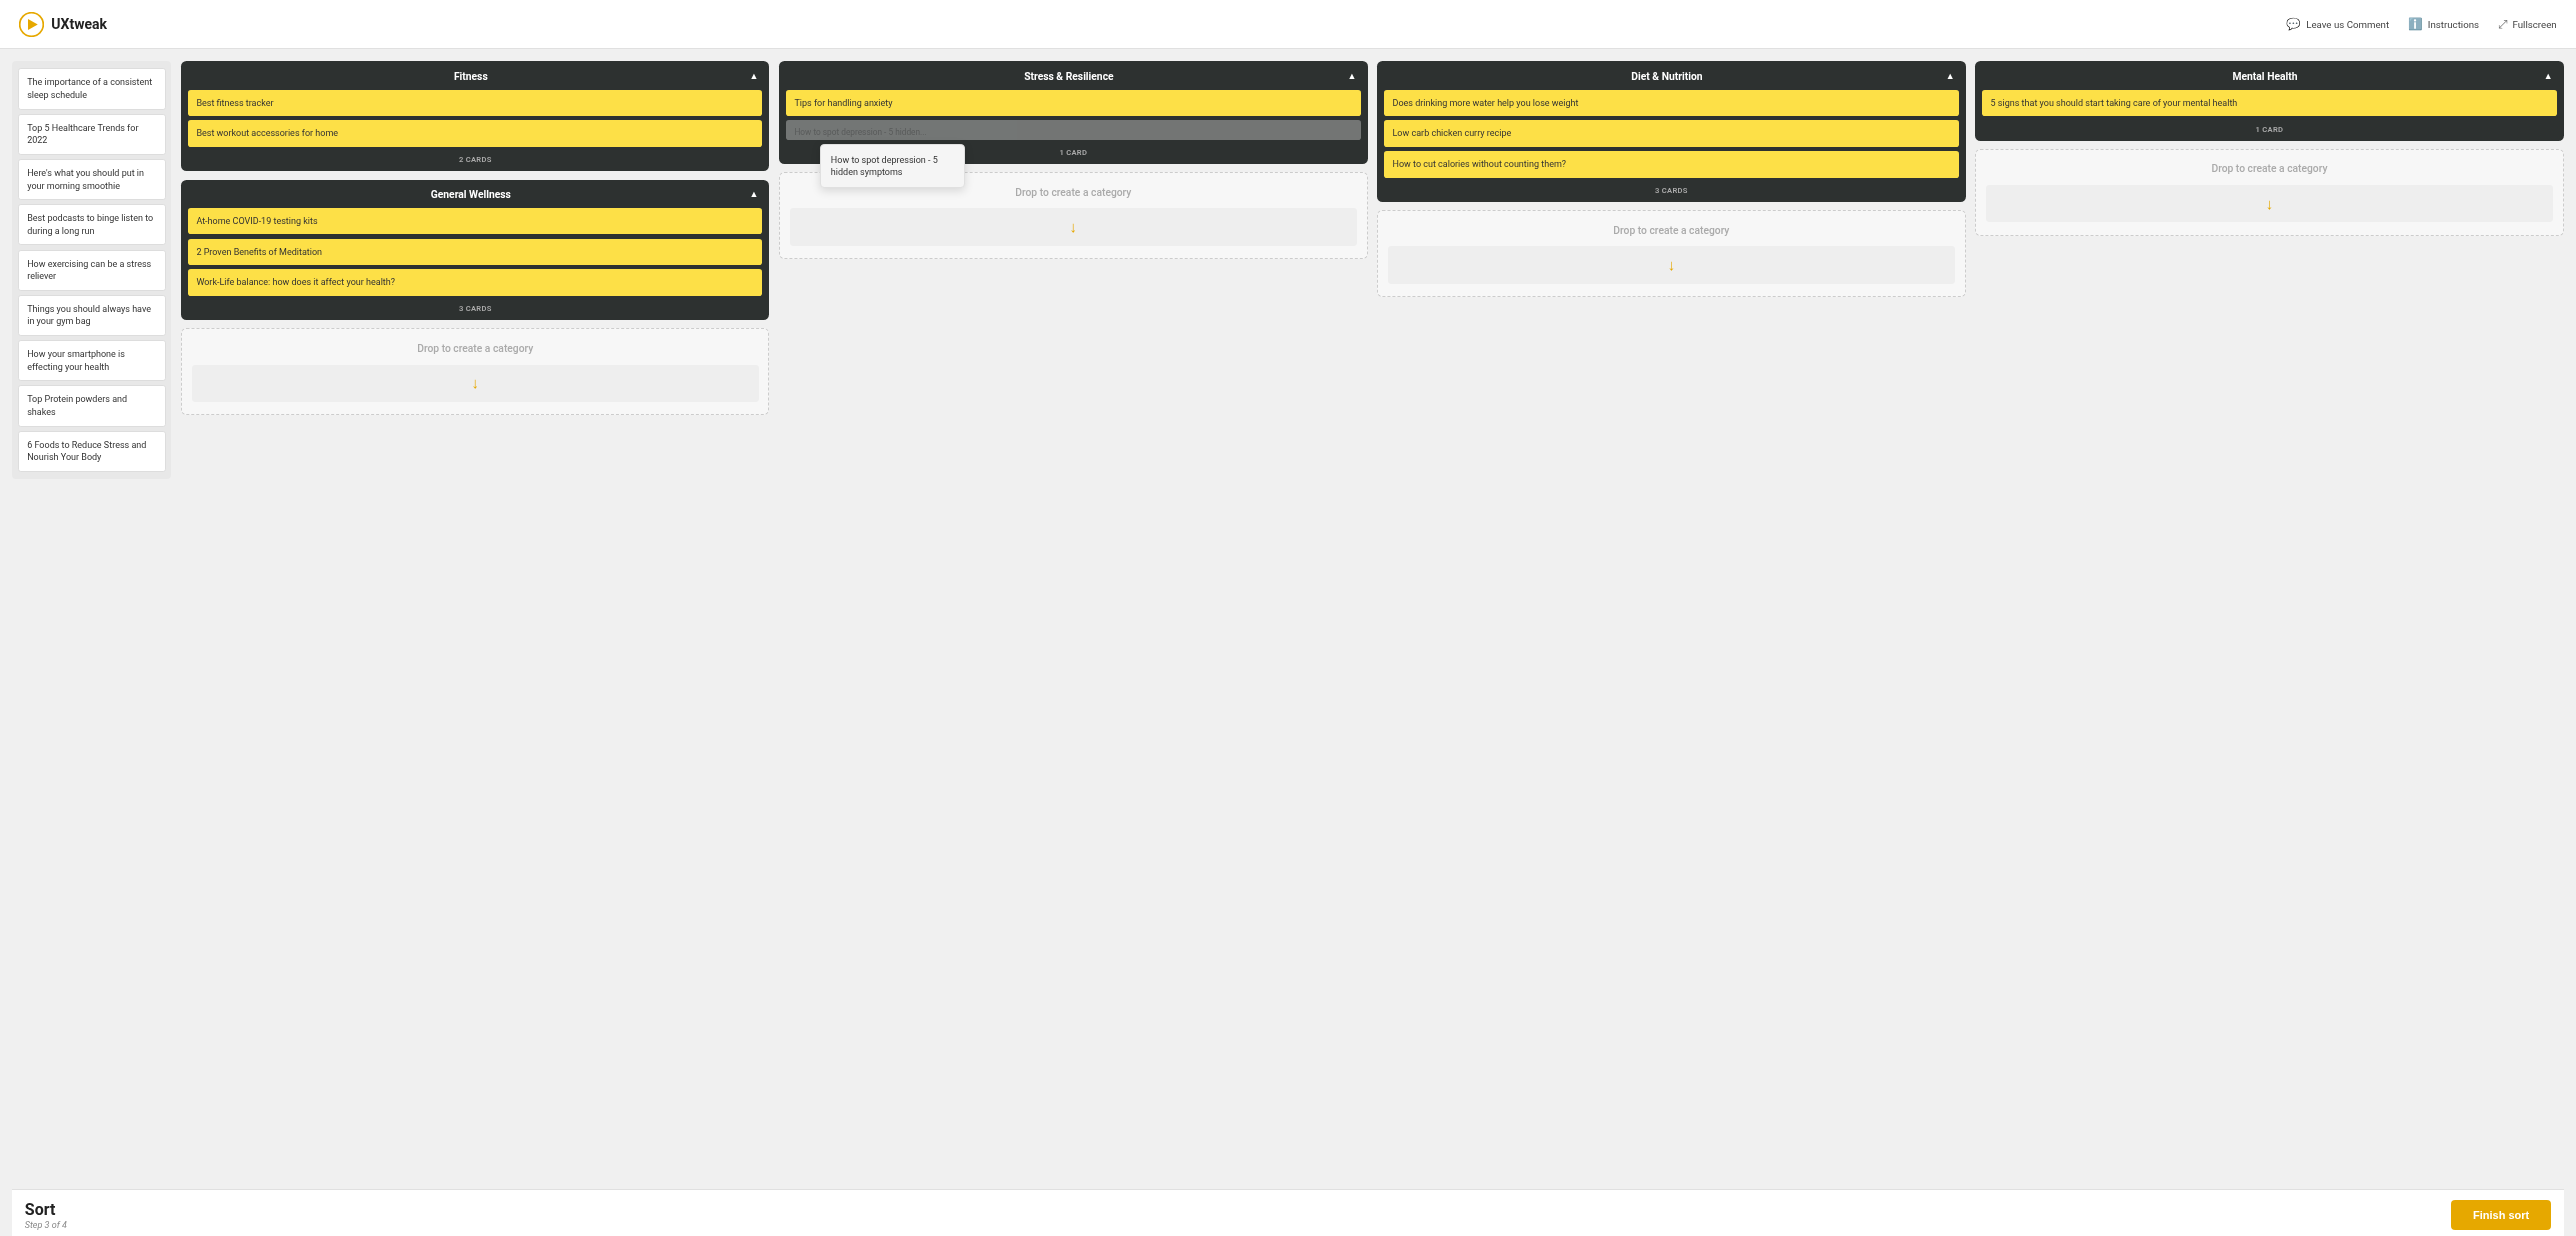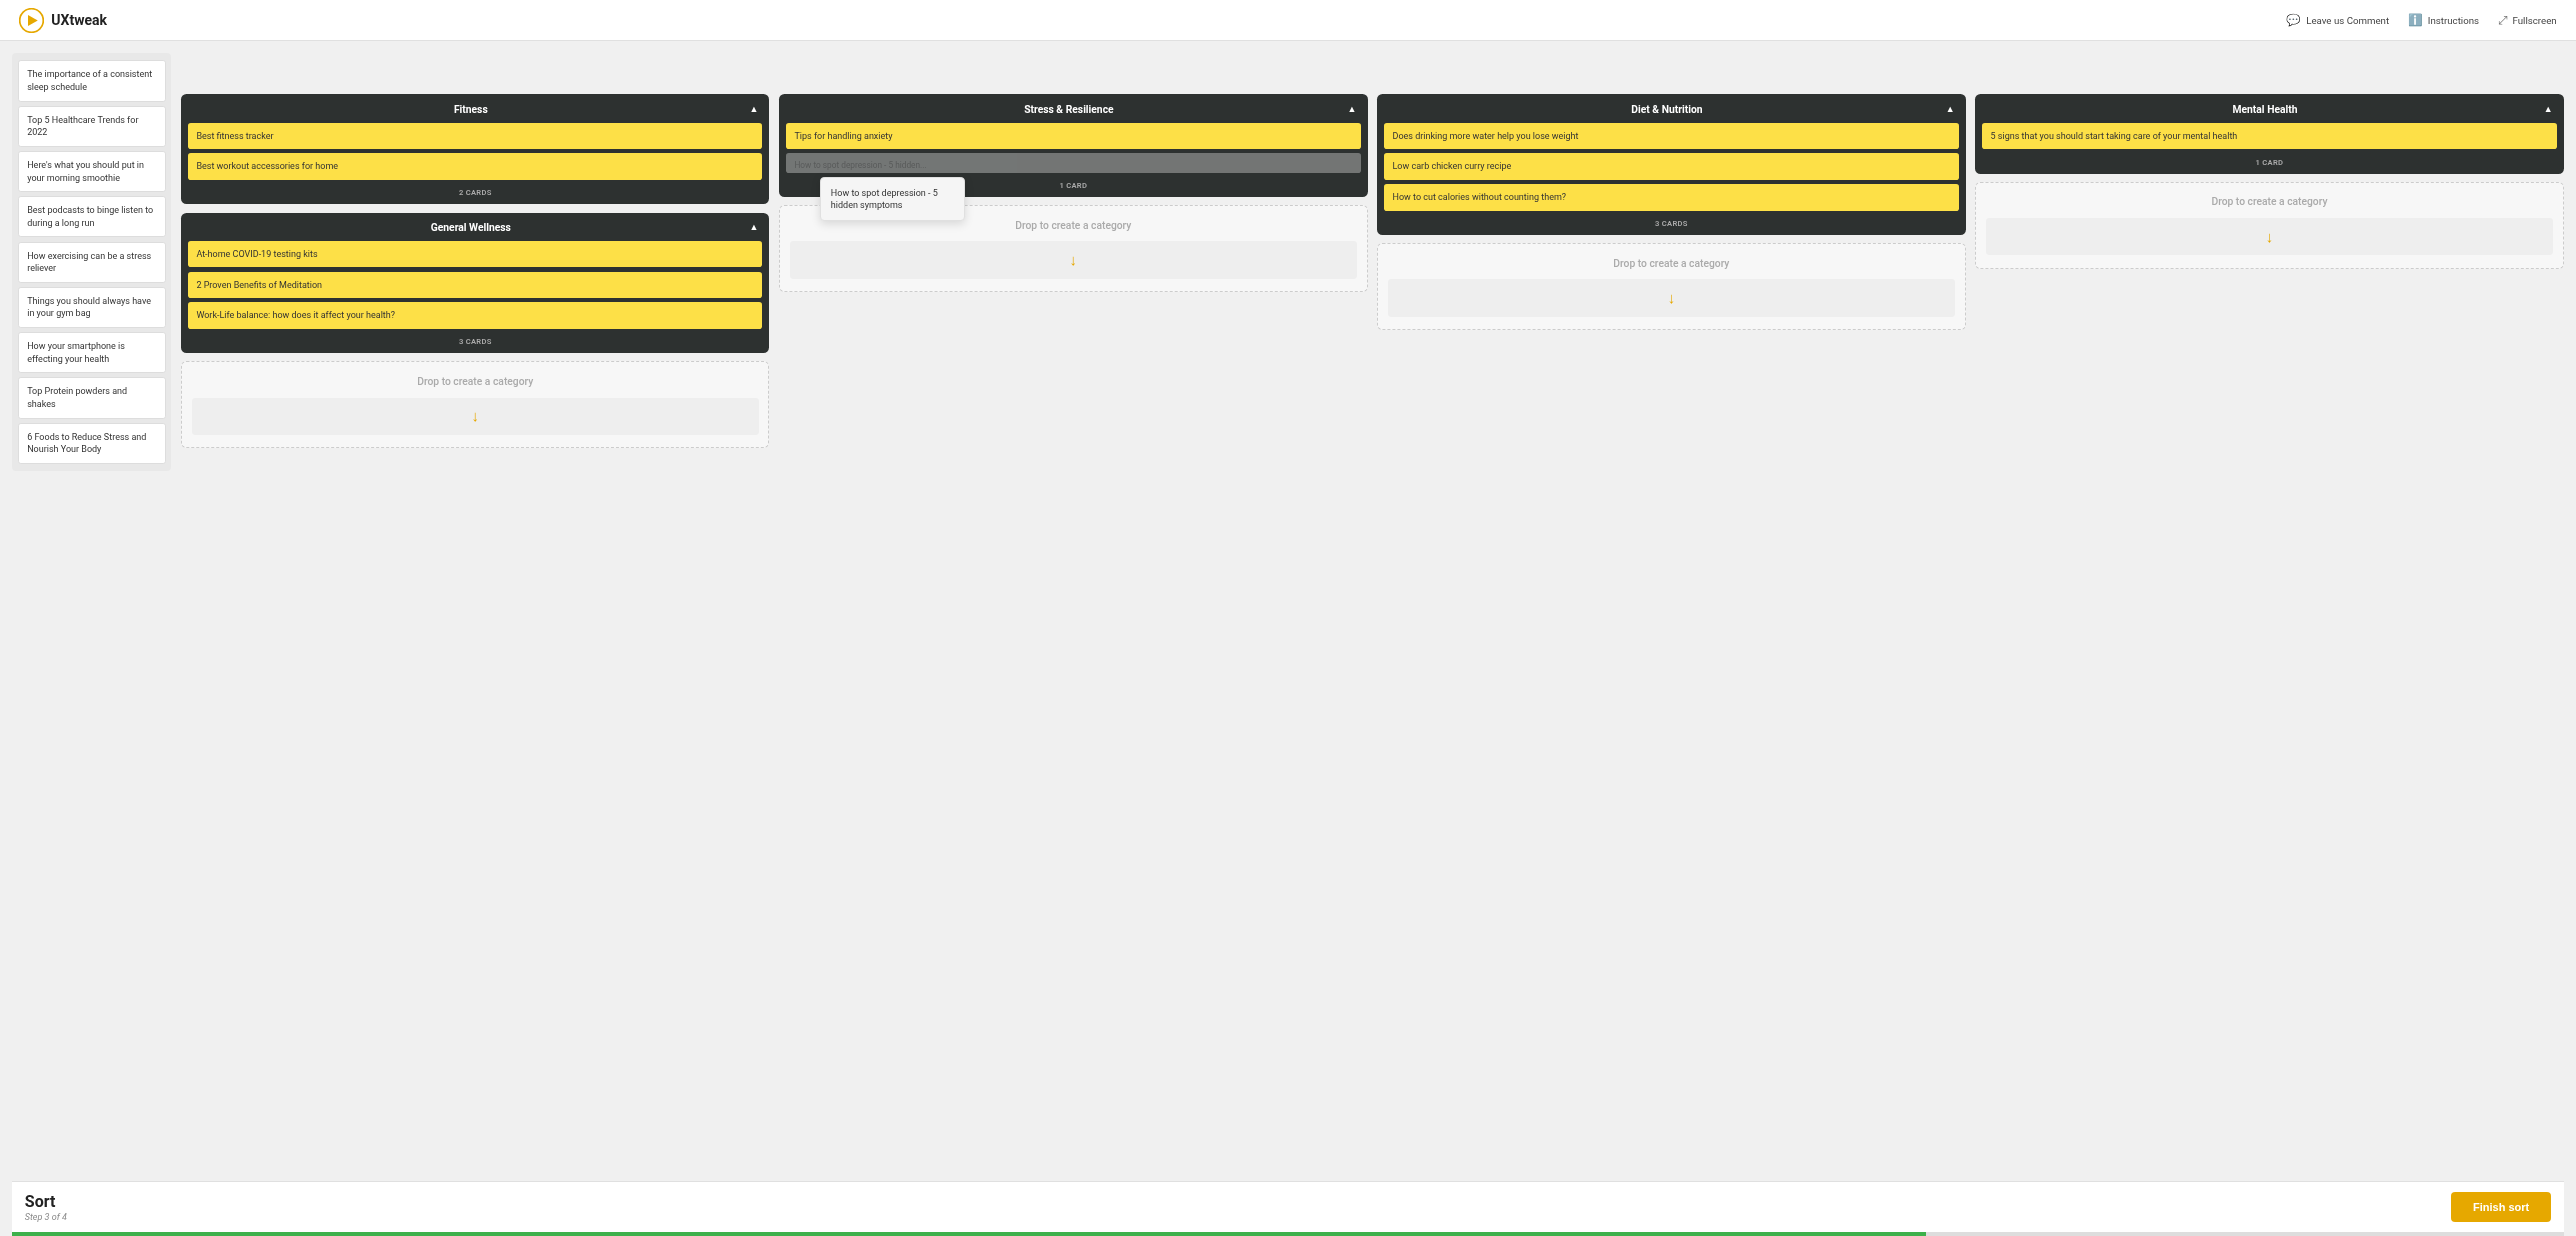--- a/index.html
+++ b/index.html
@@ -6,21 +6,21 @@
     body { font-family: -apple-system, BlinkMacSystemFont, 'Segoe UI', Roboto, sans-serif; background: #f0f0f0; min-height: 100vh; }
 
     
     .header {
       background: #fff;
       border-bottom: 0.7px solid #e0e0e0;
       display: flex;
       align-items: center;
       justify-content: space-between;
       padding: 0 19.3px;
-      height: 41px;
+      height: 49px;
       position: sticky;
       top: 0;
       z-index: 100;
     }
     .logo-area {
       display: flex;
       align-items: center;
       gap: 7px;
     }
     .logo-icon {
@@ -85,21 +85,20 @@
       line-height: 1.4;
       border: 0.7px solid #ddd;
     }
 
     
     .sort-area {
       flex: 1;
       display: flex;
       flex-direction: column;
       gap: 9.7px;
-      margin-top: 41px;
     }
 
     .categories-row {
       display: flex;
       gap: 9.7px;
       align-items: flex-start;
     }
 
     
     .category-col {

